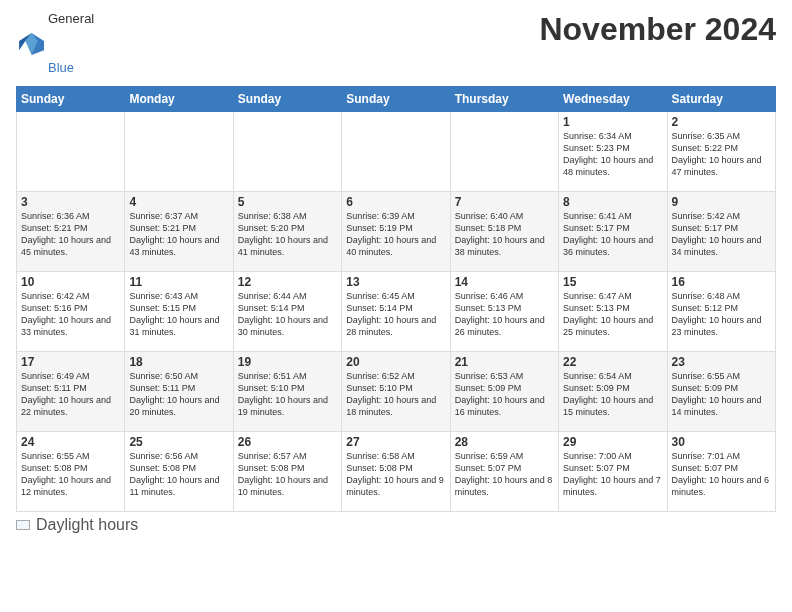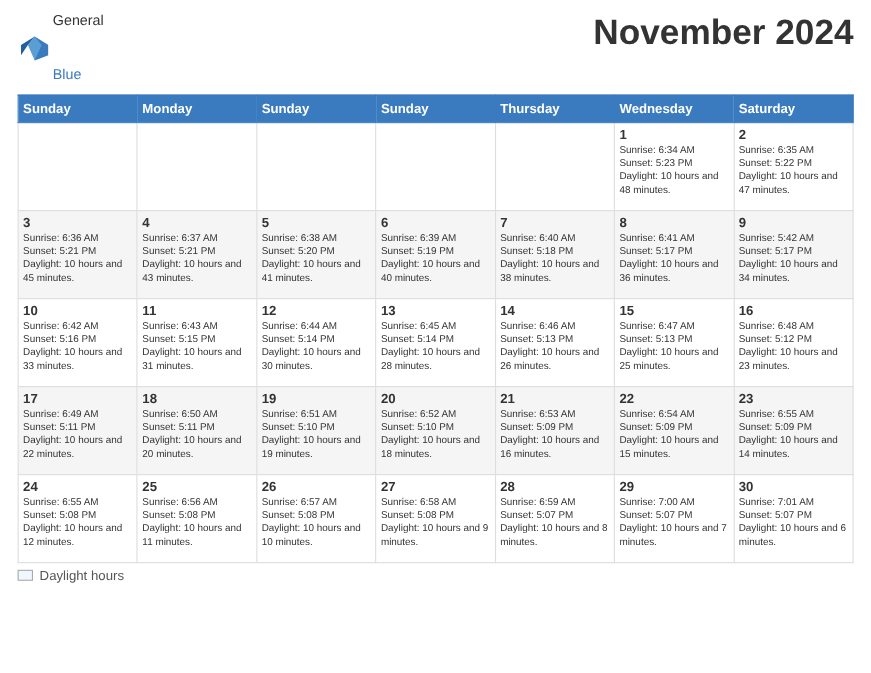--- a/index.html
+++ b/index.html
@@ -325,17 +325,17 @@
           <td>
             <span class="day-number">30</span>
             <div class="day-info">Sunrise: 7:01 AM
 Sunset: 5:07 PM
 Daylight: 10 hours and 6 minutes.</div>
           </td>
         </tr>
       </tbody>
   </table>
 
-  <div style="margin-top:4px; font-size:12px; color:#555; display:flex; align-items:center; gap:6px;">
+  <div style="margin-top:4px; font-size:16px; color:#555; display:flex; align-items:center; gap:6px;">
     <span style="display:inline-block; width:14px; height:10px; background:#f0f7ff; border:1px solid #aaa;"></span>
     <span>Daylight hours</span>
   </div>
 </div>
 
 </body></html>

